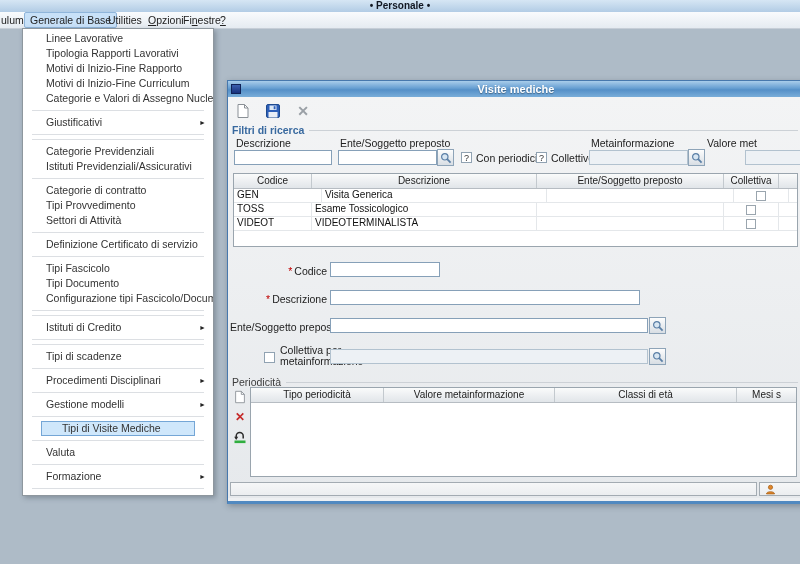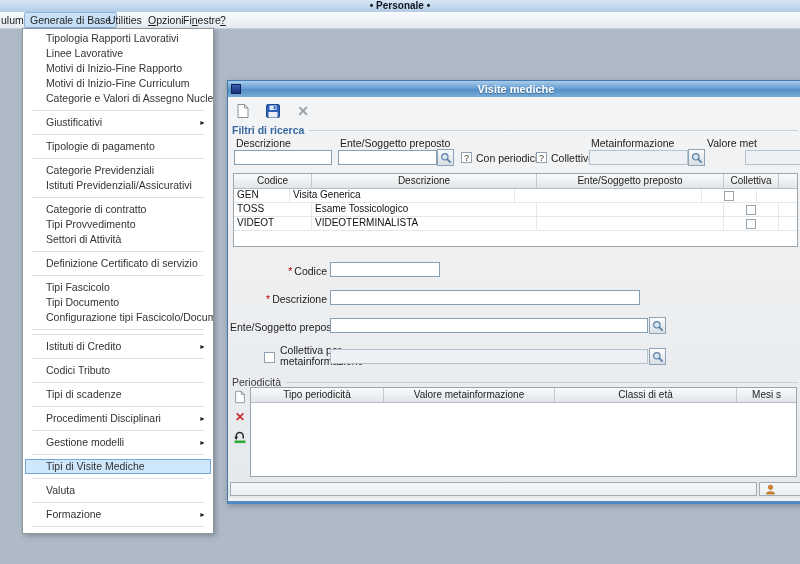--- a/index.html
+++ b/index.html
@@ -19,21 +19,21 @@
   .mb-item u{text-decoration:underline}
   .mb-active{background:#c8e1f8;border:1px solid #8fb5da;border-radius:2px;top:0}
 
   
   .dropdown{position:absolute;left:22px;top:28px;width:190px;background:#fff;
             border:1px solid #8e979e;box-shadow:2px 2px 5px rgba(50,60,72,.35);
             padding:2px 0;z-index:6}
   .mi{position:relative;height:15px;line-height:15px;padding-left:23px;font-size:10.5px;
       color:#333;white-space:nowrap;overflow:hidden}
   .mi .arrow{position:absolute;right:7px;top:0;font-size:7px;line-height:15px;color:#222}
-  .mi.sel{background:#cfe7fb;box-shadow:inset 0 0 0 1px #74a6d6;margin:0 2px;padding-left:21px}
+  .mi.sel{background:#cfe7fb;box-shadow:inset 0 0 0 1px #74a6d6;margin:0 18px;padding-left:21px}
   .msep{height:1px;background:#dcdfe3;margin:4px 9px}
 
   
   .window{position:absolute;left:227px;top:80px;width:576px;height:420px;
           border:1px solid #4778ad;border-bottom:3px solid #5189c0;background:#eef0f2;
           box-shadow:1px 2px 6px rgba(40,50,60,.35)}
   .titlebar{height:16px;background:linear-gradient(#a9cdeb,#679fd2 45%,#5590c8 55%,#79add9);position:relative}
   .w-icon{position:absolute;left:3px;top:3px;width:10px;height:10px;
           background:linear-gradient(#3b5fae,#17307c);border:1px solid #102257;box-sizing:border-box}
   .w-title{display:block;text-align:center;font-size:11px;font-weight:bold;color:#fff;
@@ -99,47 +99,45 @@
   <div class="menubar">
     <span class="mb-item" style="left:-4px"><span>ulum</span></span>
     <span class="mb-item mb-active" style="left:24px"><span>Generale di Base</span></span>
     <span class="mb-item" style="left:103px"><span>Utilities</span></span>
     <span class="mb-item" style="left:143px"><span></span><u>O</u><span>pzioni</span></span>
     <span class="mb-item" style="left:178px"><span>Fi</span><u>n</u><span>estre</span></span>
     <span class="mb-item" style="left:215px"><u>?</u></span>
   </div>
 
   <div class="dropdown">
+    <div class="mi"><span>Linee Lavorative</span></div>
     <div class="mi"><span>Tipologia Rapporti Lavorativi</span></div>
-    <div class="mi"><span>Linee Lavorative</span></div>
     <div class="mi"><span>Motivi di Inizio-Fine Rapporto</span></div>
     <div class="mi"><span>Motivi di Inizio-Fine Curriculum</span></div>
     <div class="mi"><span>Categorie e Valori di Assegno Nucleo Fam.</span></div>
     <div class="msep"></div>
     <div class="mi"><span>Giustificativi</span><span class="arrow">►</span></div>
     <div class="msep"></div>
-    <div class="mi"><span>Tipologie di pagamento</span></div>
     <div class="msep"></div>
     <div class="mi"><span>Categorie Previdenziali</span></div>
     <div class="mi"><span>Istituti Previdenziali/Assicurativi</span></div>
     <div class="msep"></div>
     <div class="mi"><span>Categorie di contratto</span></div>
     <div class="mi"><span>Tipi Provvedimento</span></div>
     <div class="mi"><span>Settori di Attività</span></div>
     <div class="msep"></div>
     <div class="mi"><span>Definizione Certificato di servizio</span></div>
     <div class="msep"></div>
     <div class="mi"><span>Tipi Fascicolo</span></div>
     <div class="mi"><span>Tipi Documento</span></div>
     <div class="mi"><span>Configurazione tipi Fascicolo/Documento</span></div>
     <div class="msep"></div>
     <div class="msep"></div>
     <div class="mi"><span>Istituti di Credito</span><span class="arrow">►</span></div>
     <div class="msep"></div>
-    <div class="mi"><span>Codici Tributo</span></div>
     <div class="msep"></div>
     <div class="mi"><span>Tipi di scadenze</span></div>
     <div class="msep"></div>
     <div class="mi"><span>Procedimenti Disciplinari</span><span class="arrow">►</span></div>
     <div class="msep"></div>
     <div class="mi"><span>Gestione modelli</span><span class="arrow">►</span></div>
     <div class="msep"></div>
     <div class="mi sel"><span>Tipi di Visite Mediche</span></div>
     <div class="msep"></div>
     <div class="mi"><span>Valuta</span></div>
@@ -210,21 +208,21 @@
 
       <div class="grid" style="left:5px;top:76px;width:565px;height:74px">
         <div class="grid-head">
           <span class="gh" style="width:78px">Codice</span>
           <span class="gh" style="width:225px">Descrizione</span>
           <span class="gh" style="width:187px">Ente/Soggetto preposto</span>
           <span class="gh" style="width:55px">Collettiva</span>
           <span class="gh fill"></span>
         </div>
         <div class="grow">
-          <span class="gc" style="width:56px">GEN</span>
+          <span class="gc" style="width:88px">GEN</span>
           <span class="gc" style="width:225px">Visita Generica</span>
           <span class="gc" style="width:187px"></span>
           <span class="gc center" style="width:55px">
               <span class="mini"></span>
             </span>
           <span class="gc fill"></span>
         </div>
         <div class="grow">
           <span class="gc" style="width:78px">TOSS</span>
           <span class="gc" style="width:225px">Esame Tossicologico</span>

